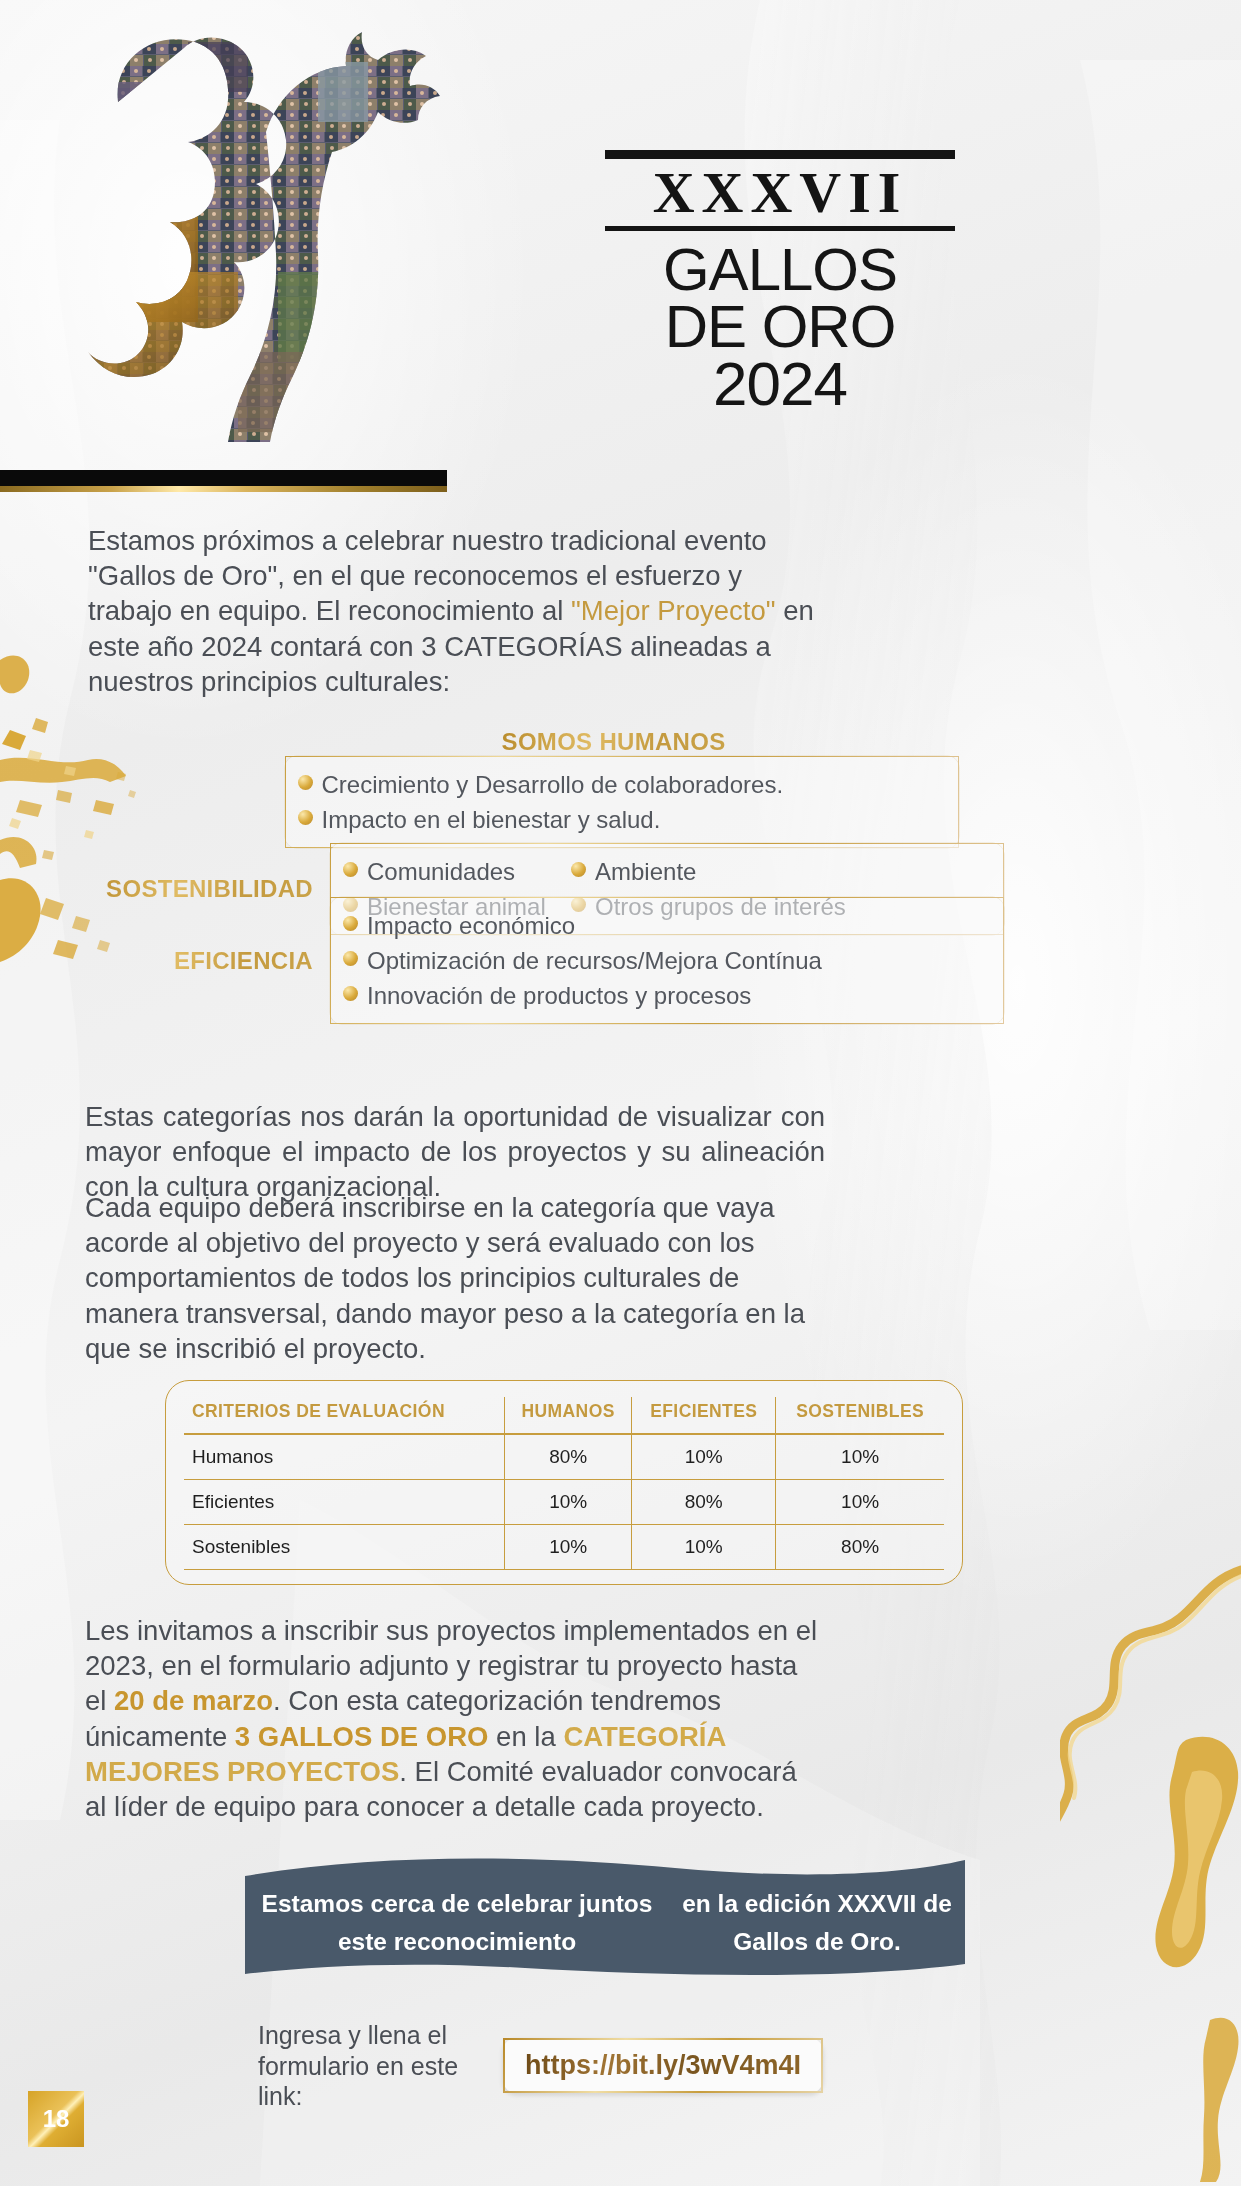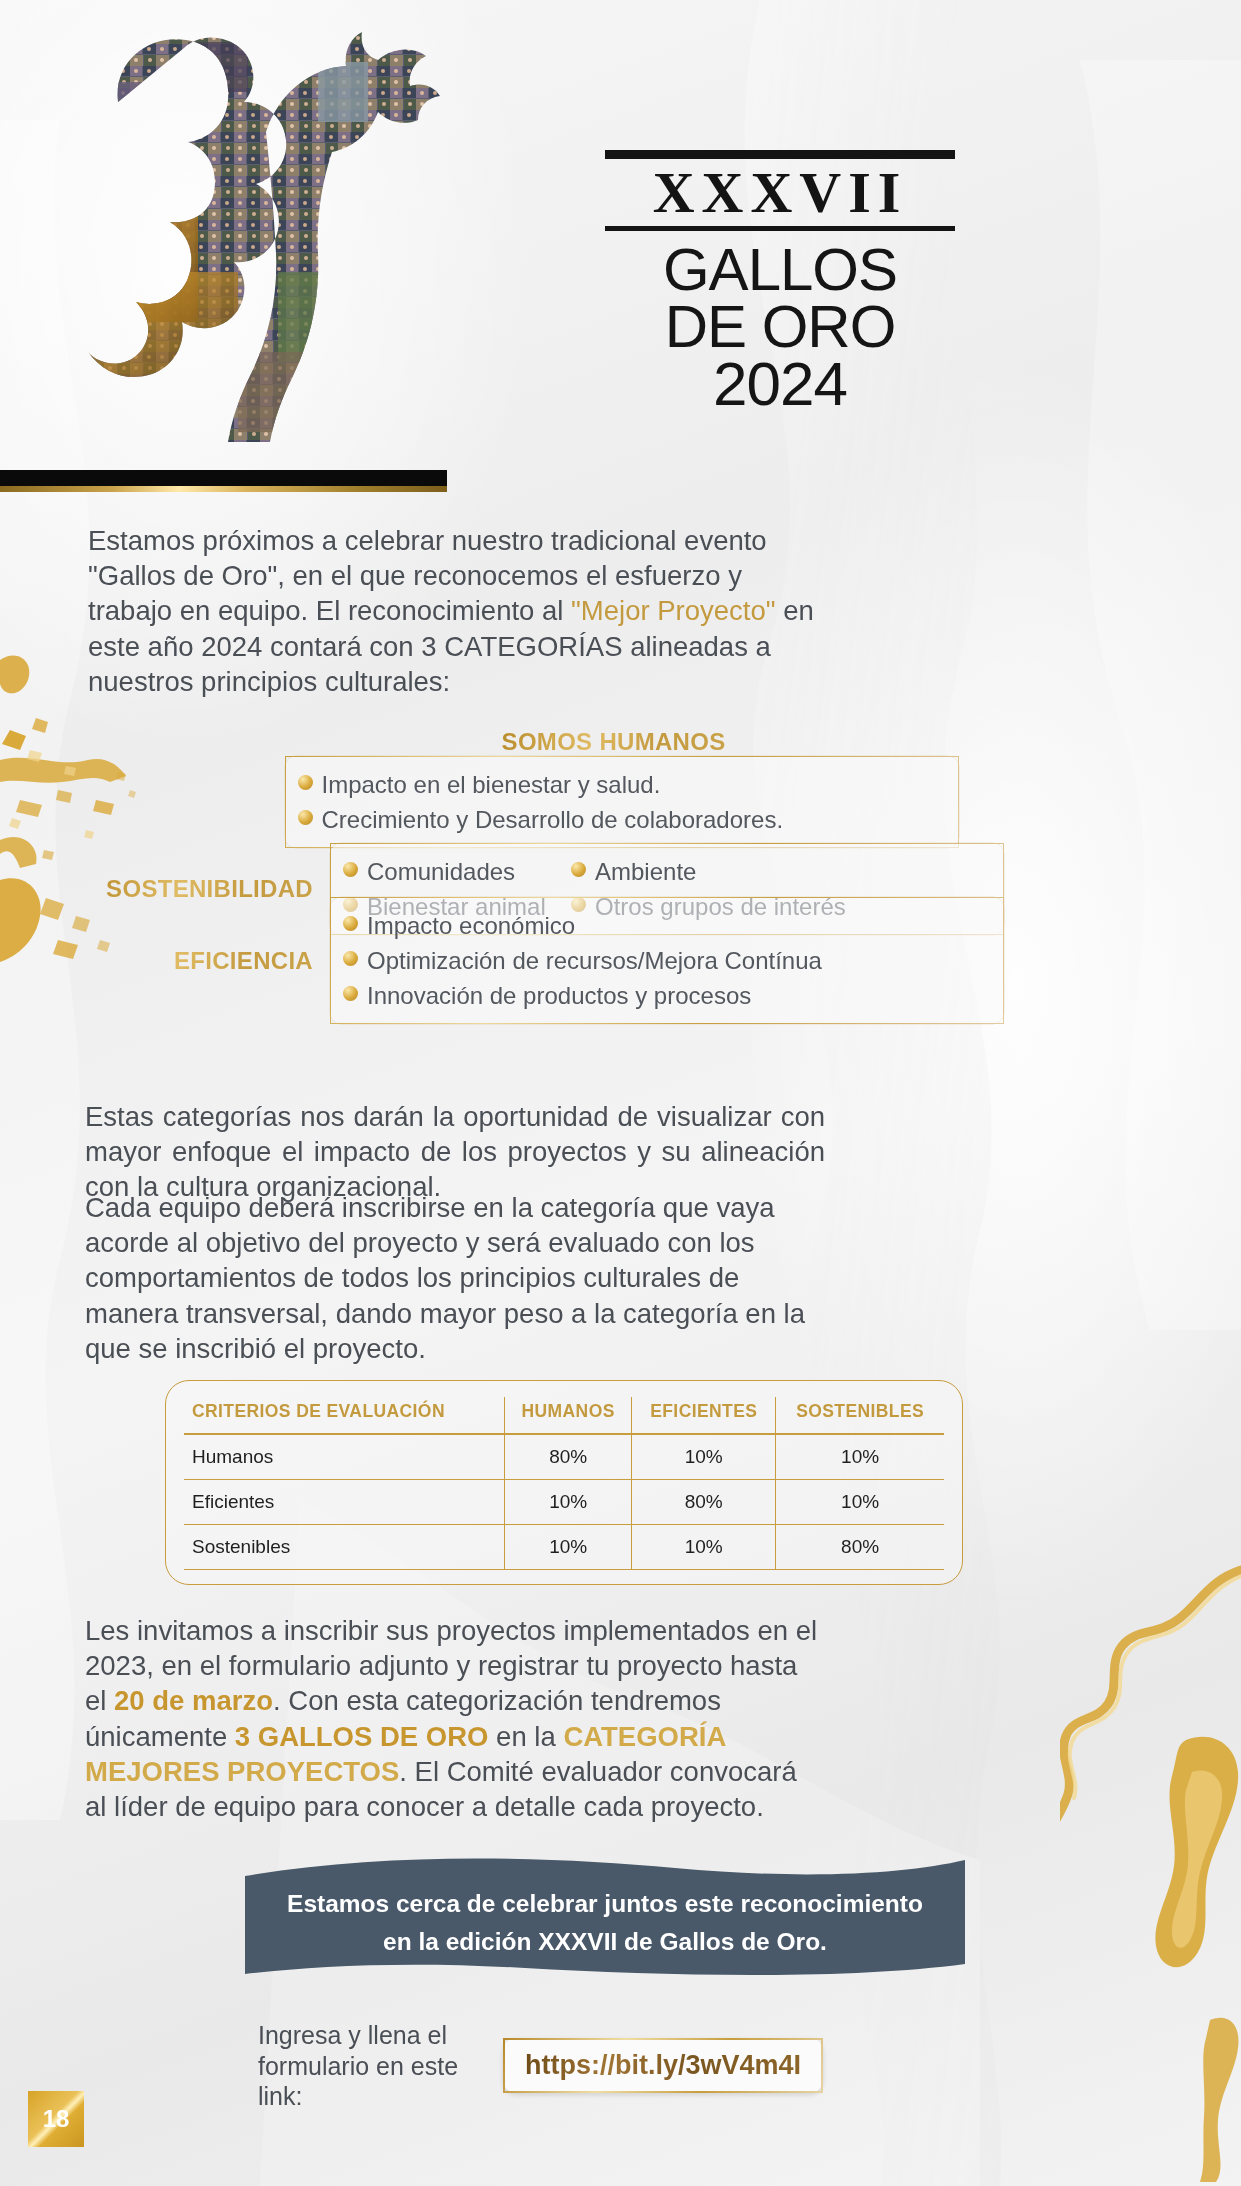--- a/index.html
+++ b/index.html
@@ -86,21 +86,21 @@
   td{font-size:19px;color:#1f1f1f;text-align:center;padding:11px 6px;
     border-bottom:1.6px solid #c79d3e;}
   td.first{text-align:left;padding-left:8px;}
   tbody tr:last-child td{border-bottom:1.6px solid #c79d3e;}
   th+th,td+td{border-left:1.6px solid #c79d3e;}
 
   
   .banner{position:absolute;left:245px;top:1854px;width:720px;height:128px;}
   .banner svg{position:absolute;inset:0;width:100%;height:100%;}
   .banner-text{position:absolute;left:0;top:0;width:100%;height:100%;
-    display:flex;flex-direction:column;justify-content:center;align-items:center;
+    display:flex;flex-direction:row;justify-content:center;align-items:center;
     color:#fff;font-weight:700;font-size:24.5px;line-height:1.55;text-align:center;
     padding-top:10px;box-sizing:border-box;}
 
   
   .link-row{position:absolute;left:258px;top:2020px;width:720px;display:flex;align-items:center;}
   .link-label{font-size:25px;color:#4a4e55;line-height:1.22;width:225px;}
   .link-pill{margin-left:20px;border:2px solid;
     border-image:linear-gradient(120deg,#b8892a,#f0dda4 35%,#c79d3e 65%,#e6d3a4) 1;
     border-radius:13px;background:#fbfbfb;padding:10px 20px;
     box-shadow:0 2px 5px rgba(0,0,0,.13);}
@@ -257,25 +257,25 @@
   <div class="body-text" id="p-intro">
     <span>Estamos próximos a celebrar nuestro tradicional evento "Gallos de Oro", en el que reconocemos el esfuerzo y trabajo en equipo. El reconocimiento al </span><span class="gold-text">"Mejor Proyecto"</span><span> en este año 2024 contará con 3 CATEGORÍAS alineadas a nuestros principios culturales:</span>
   </div>
 
   <div class="cat" id="cat1">
     <div class="cat-label">SOMOS HUMANOS</div>
     <div class="cat-box">
       <ul>
         <li>
             <span class="bullet"></span>
+            <span>Crecimiento y Desarrollo de colaboradores.</span>
+          </li>
+        <li>
+            <span class="bullet"></span>
             <span>Impacto en el bienestar y salud.</span>
-          </li>
-        <li>
-            <span class="bullet"></span>
-            <span>Crecimiento y Desarrollo de colaboradores.</span>
           </li>
       </ul>
     </div>
   </div>
 
   <div class="cat" id="cat2">
     <div class="cat-label">SOSTENIBILIDAD</div>
     <div class="cat-box">
       <div class="two-col">
         <ul>

